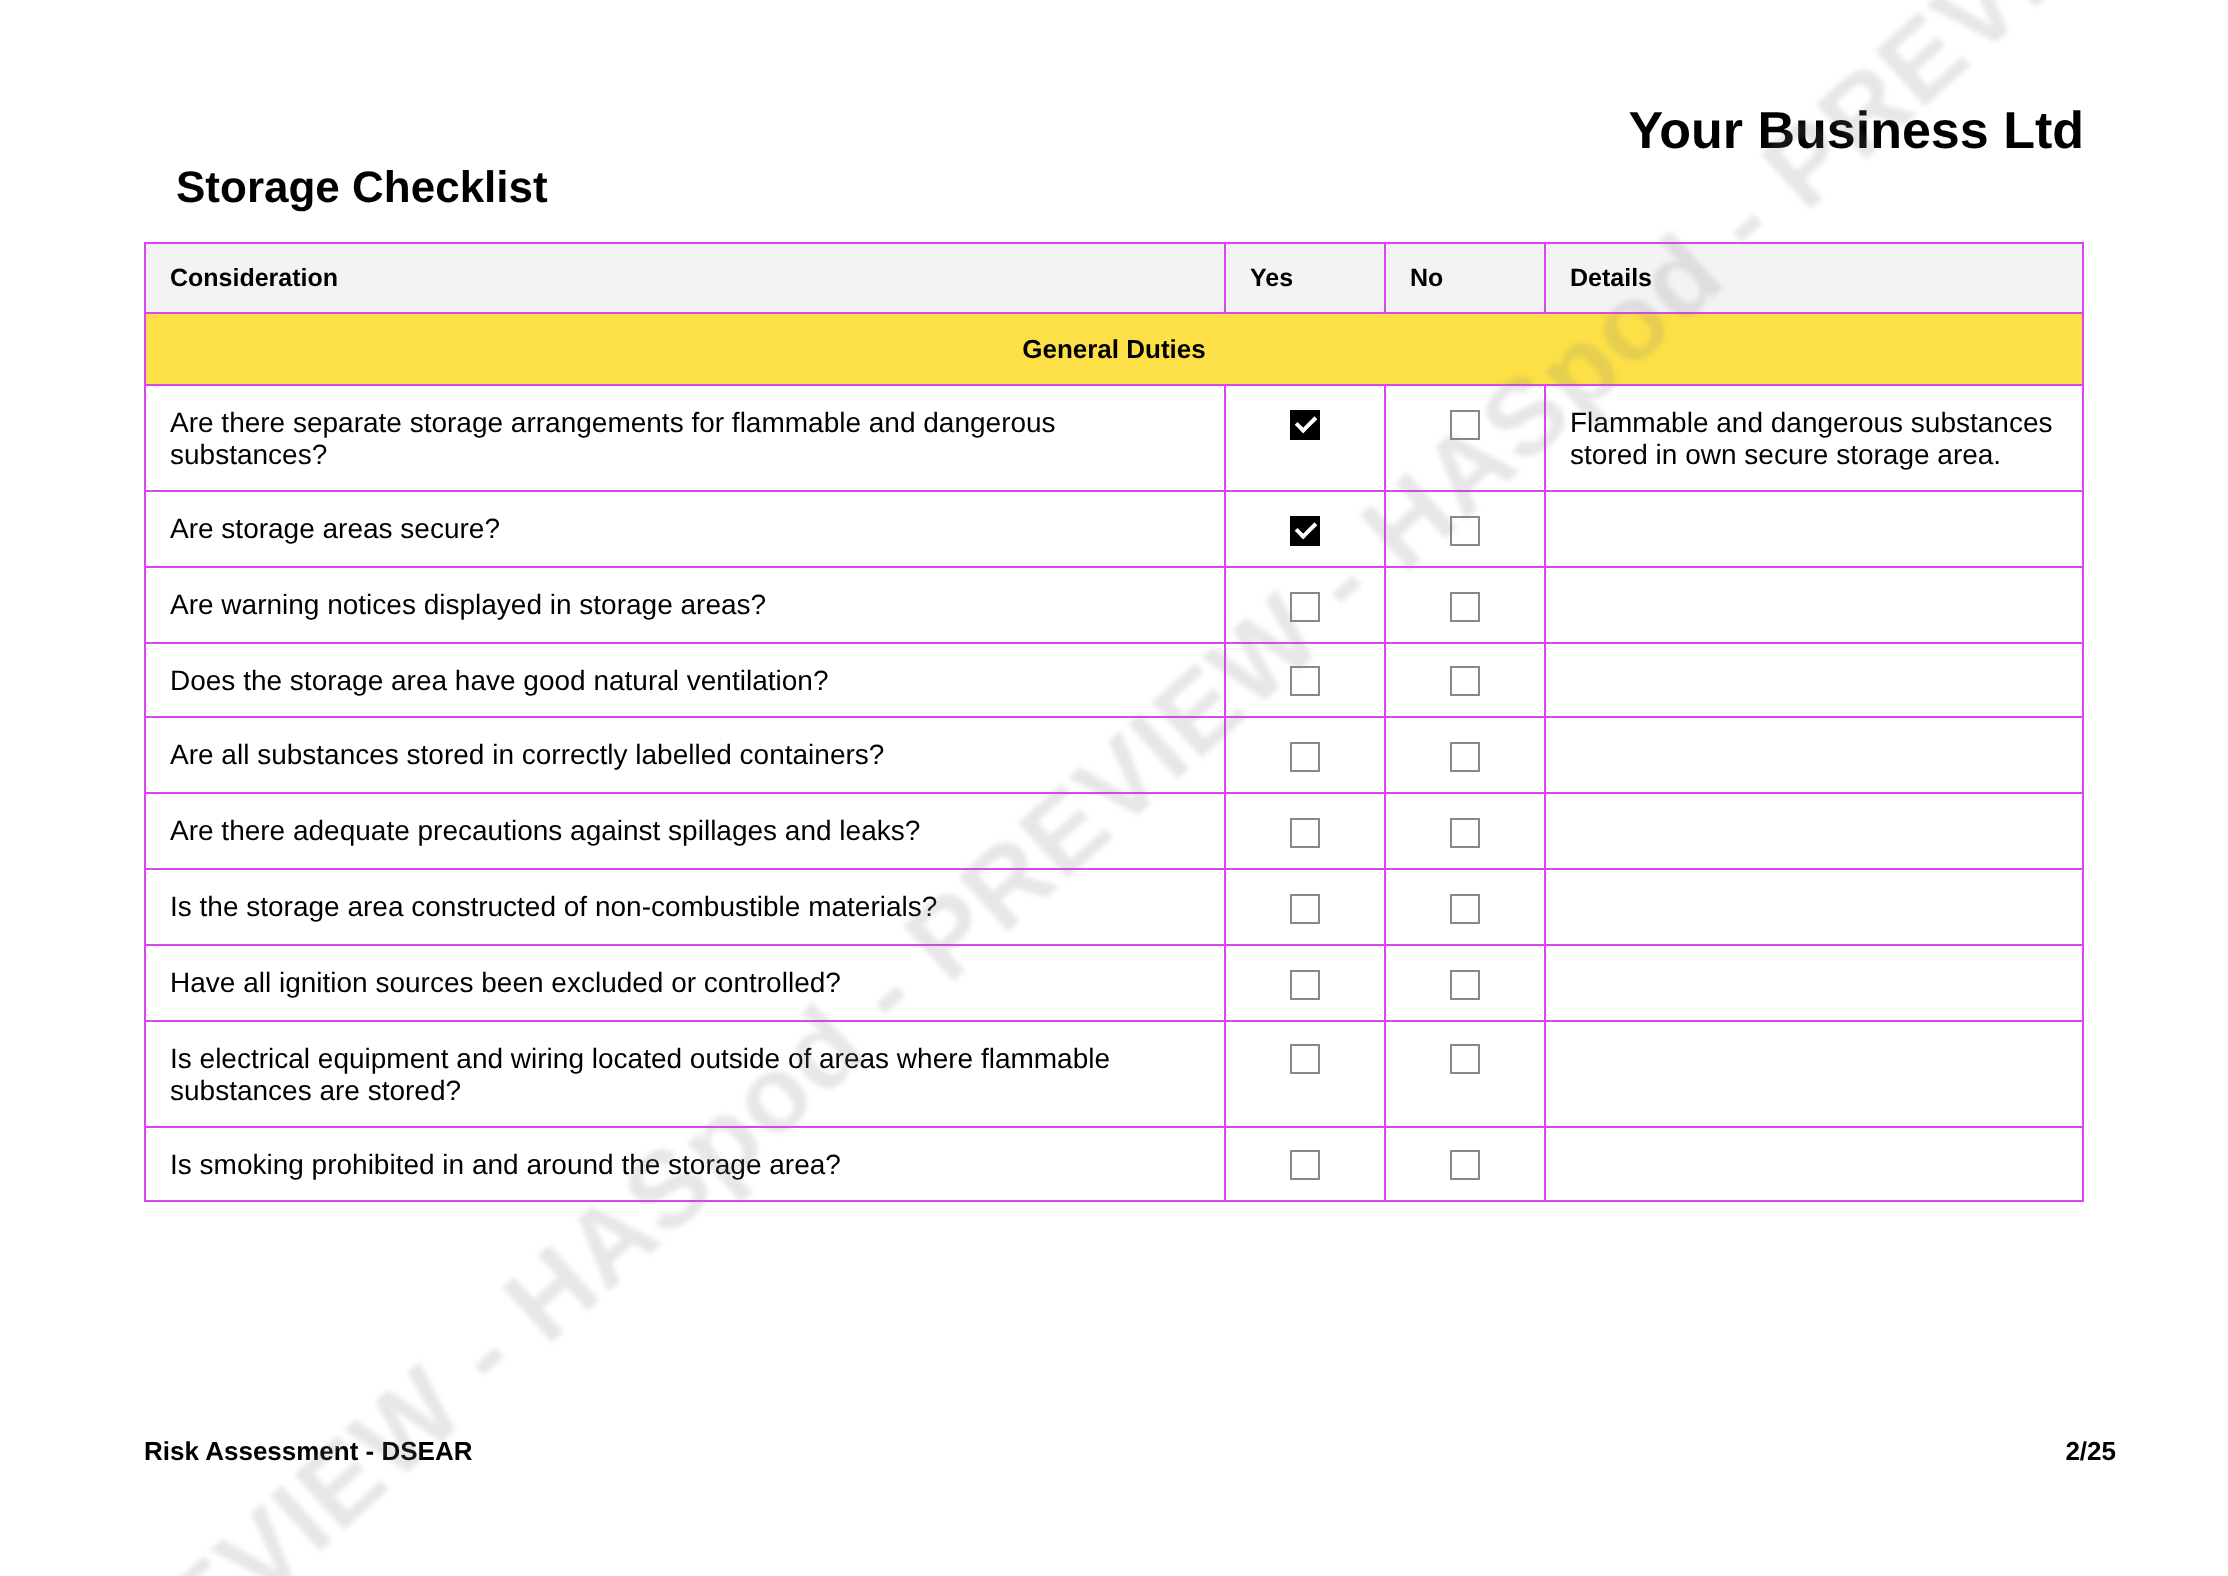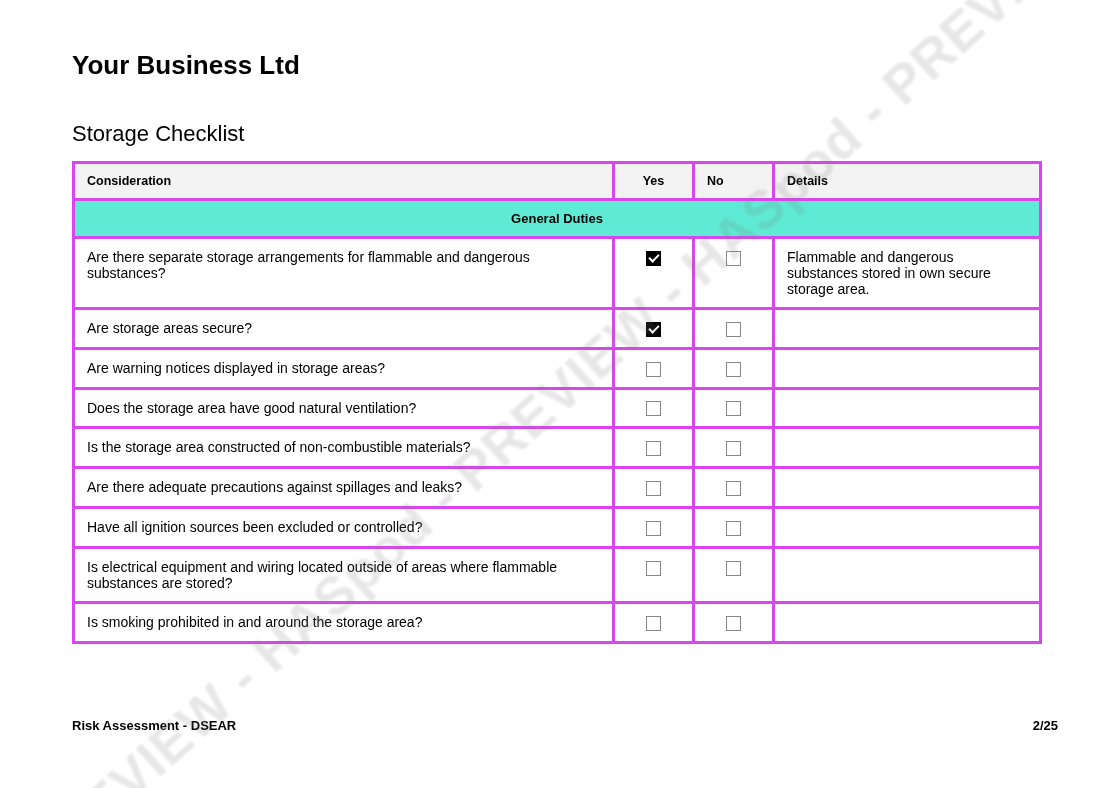--- a/index.html
+++ b/index.html
@@ -11,47 +11,48 @@
     position: relative;
     overflow: hidden;
     color: #000;
   }
   .page {
     padding: 50px 72px 30px 72px;
     position: relative;
     height: 100%;
   }
   .company {
+    text-align: right;
     font-size: 26px;
     font-weight: 900;
-    margin-bottom: 40px;
   }
   .title {
     font-size: 22px;
-    font-weight: 400;
+    font-weight: 700;
     margin-bottom: 14px;
+    margin-left: 16px;
   }
   table {
     width: 100%;
     border-collapse: collapse;
     font-size: 14px;
   }
   th, td {
-    border: 3px solid #d946ef;
+    border: 1px solid #d946ef;
     padding: 10px 12px;
     text-align: left;
     vertical-align: top;
   }
   thead th {
     background: #f3f3f3;
     font-weight: 800;
     font-size: 12.5px;
   }
   .section-row td {
-    background: #5eead4;
+    background: #fde047;
     font-weight: 800;
     text-align: center;
     font-size: 13px;
   }
   .col-consideration { width: 540px; }
   .col-yes { width: 80px; text-align: center; }
   .col-no { width: 80px; text-align: center; }
   .col-details { }
   td.center { text-align: center; }
   .checkbox {
@@ -106,21 +107,21 @@
 <body>
 
 <div class="page">
   <div class="company">Your Business Ltd</div>
   <div class="title">Storage Checklist</div>
 
   <table>
     <thead>
       <tr>
         <th class="col-consideration">Consideration</th>
-        <th class="col-yes" style="text-align:center;">Yes</th>
+        <th class="col-yes" style="text-align:left;">Yes</th>
         <th class="col-no" style="text-align:left;">No</th>
         <th class="col-details">Details</th>
       </tr>
     </thead>
     <tbody id="tbody">
       <tr class="section-row">
         <td colspan="4">General Duties</td>
       </tr>
     <tr>
           <td class="col-consideration">Are there separate storage arrangements for flammable and dangerous substances?</td>
@@ -140,27 +141,33 @@
           <td class="center"><span class="checkbox"></span></td>
           <td></td>
         </tr>
         <tr>
           <td class="col-consideration">Does the storage area have good natural ventilation?</td>
           <td class="center"><span class="checkbox"></span></td>
           <td class="center"><span class="checkbox"></span></td>
           <td></td>
         </tr>
         <tr>
-          <td class="col-consideration">Is the storage area constructed of non-combustible materials?</td>
+          <td class="col-consideration">Are all substances stored in correctly labelled containers?</td>
           <td class="center"><span class="checkbox"></span></td>
           <td class="center"><span class="checkbox"></span></td>
           <td></td>
         </tr>
         <tr>
           <td class="col-consideration">Are there adequate precautions against spillages and leaks?</td>
+          <td class="center"><span class="checkbox"></span></td>
+          <td class="center"><span class="checkbox"></span></td>
+          <td></td>
+        </tr>
+        <tr>
+          <td class="col-consideration">Is the storage area constructed of non-combustible materials?</td>
           <td class="center"><span class="checkbox"></span></td>
           <td class="center"><span class="checkbox"></span></td>
           <td></td>
         </tr>
         <tr>
           <td class="col-consideration">Have all ignition sources been excluded or controlled?</td>
           <td class="center"><span class="checkbox"></span></td>
           <td class="center"><span class="checkbox"></span></td>
           <td></td>
         </tr>

